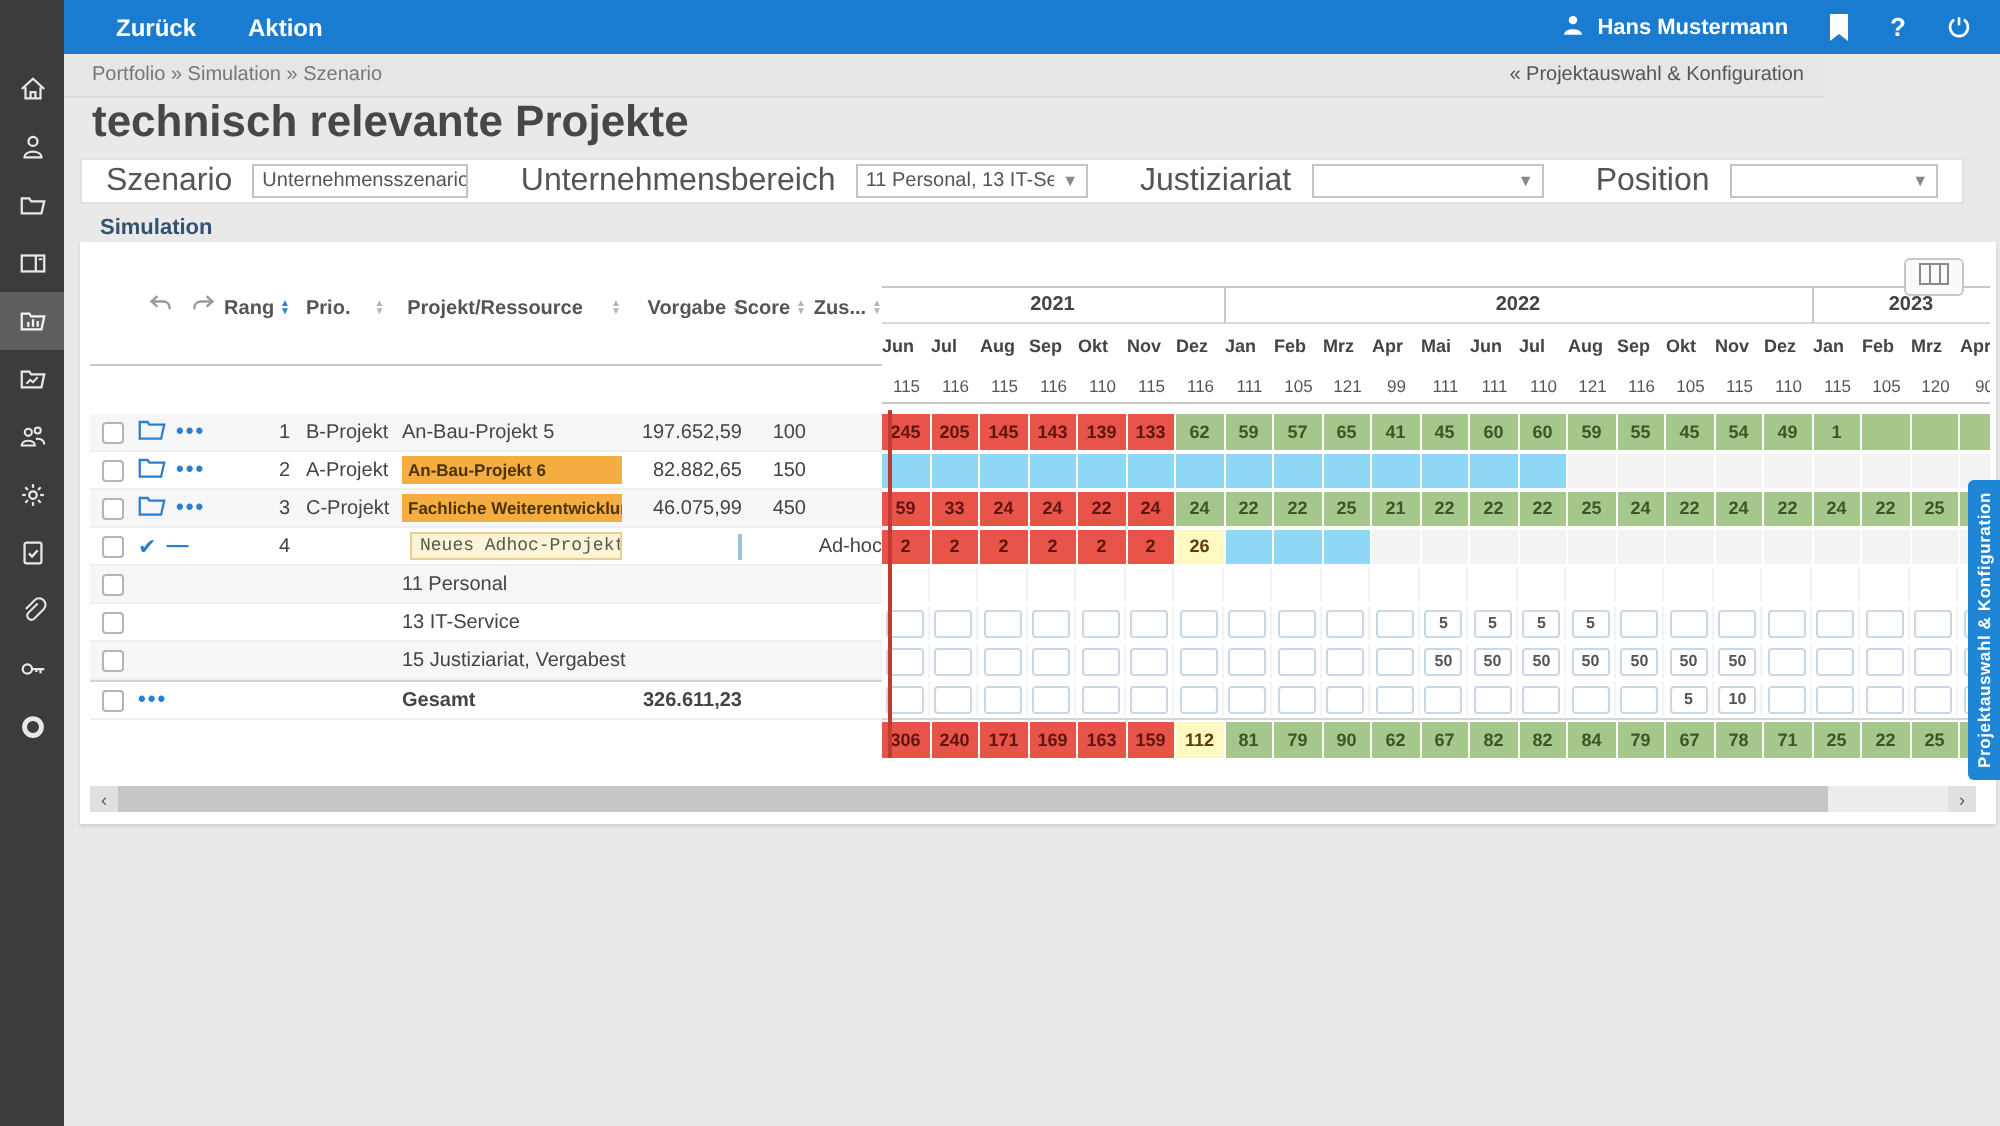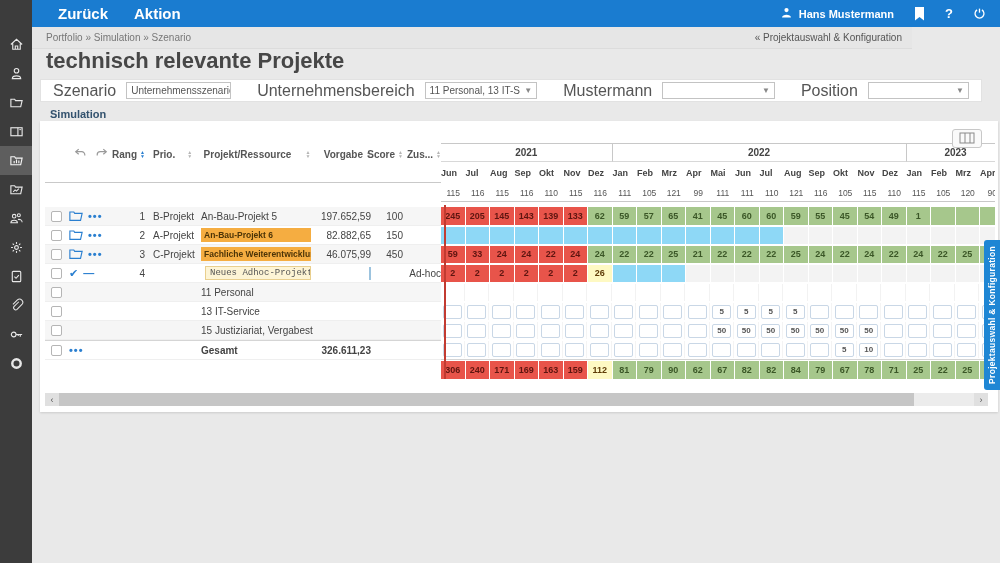--- a/index.html
+++ b/index.html
@@ -7,21 +7,21 @@
   body { font-family:"Liberation Sans","DejaVu Sans",sans-serif; background:#e9e9e9; position:relative; }
 
   
   .sidebar { position:absolute; left:0; top:0; width:32px; height:563px; background:#3c3c3c; z-index:20; }
   .sb-item { width:32px; height:29px; display:flex; align-items:center; justify-content:center; cursor:pointer; }
   .sb-item.active { background:#5e5e5e; }
   .sb-item svg { display:block; }
 
   
   .topbar { position:absolute; left:32px; top:0; width:968px; height:27px; background:#1a7cd0; display:flex; align-items:center; color:#fff; z-index:10; }
-  .tb-link { font-size:15px; font-weight:bold; margin-left:26px; cursor:pointer; }
+  .tb-link { font-size:12px; font-weight:bold; margin-left:26px; cursor:pointer; }
   .tb-right { margin-left:auto; display:flex; align-items:center; gap:20px; padding-right:14px; }
   .tb-user { display:flex; align-items:center; gap:6px; font-size:11px; font-weight:bold; cursor:pointer; }
   .tb-ic { cursor:pointer; display:flex; align-items:center; font-size:13px; font-weight:bold; }
 
   
   .crumbbar { position:absolute; left:32px; top:27px; width:880px; height:22px; background:#e6e6e6; border-bottom:1px solid #dcdcdc; display:flex; align-items:center; font-size:10px; color:#777; }
   .crumb { margin-left:14px; cursor:pointer; }
   .crumb-right { margin-left:auto; margin-right:10px; color:#555; cursor:pointer; }
 
   
@@ -257,21 +257,21 @@
   <span class="f-label">Szenario</span>
   <div class="sel" style="width:158px">
       <span>Unternehmensszenario</span>
       <span class="car">▼</span>
     </div>
   <span class="f-label ml">Unternehmensbereich</span>
   <div class="sel" style="width:170px">
       <span style="overflow:hidden;white-space:nowrap">11 Personal, 13 IT-Service, 15 Justiziariat, Vergabes ...</span>
       <span class="car">▼</span>
     </div>
-  <span class="f-label ml">Mustermann</span>
+  <span class="f-label ml">Justiziariat</span>
   <div class="sel" style="width:170px">
       <span></span>
       <span class="car">▼</span>
     </div>
   <span class="f-label ml">Position</span>
   <div class="sel" style="width:152px">
       <span></span>
       <span class="car">▼</span>
     </div>
 </div>

